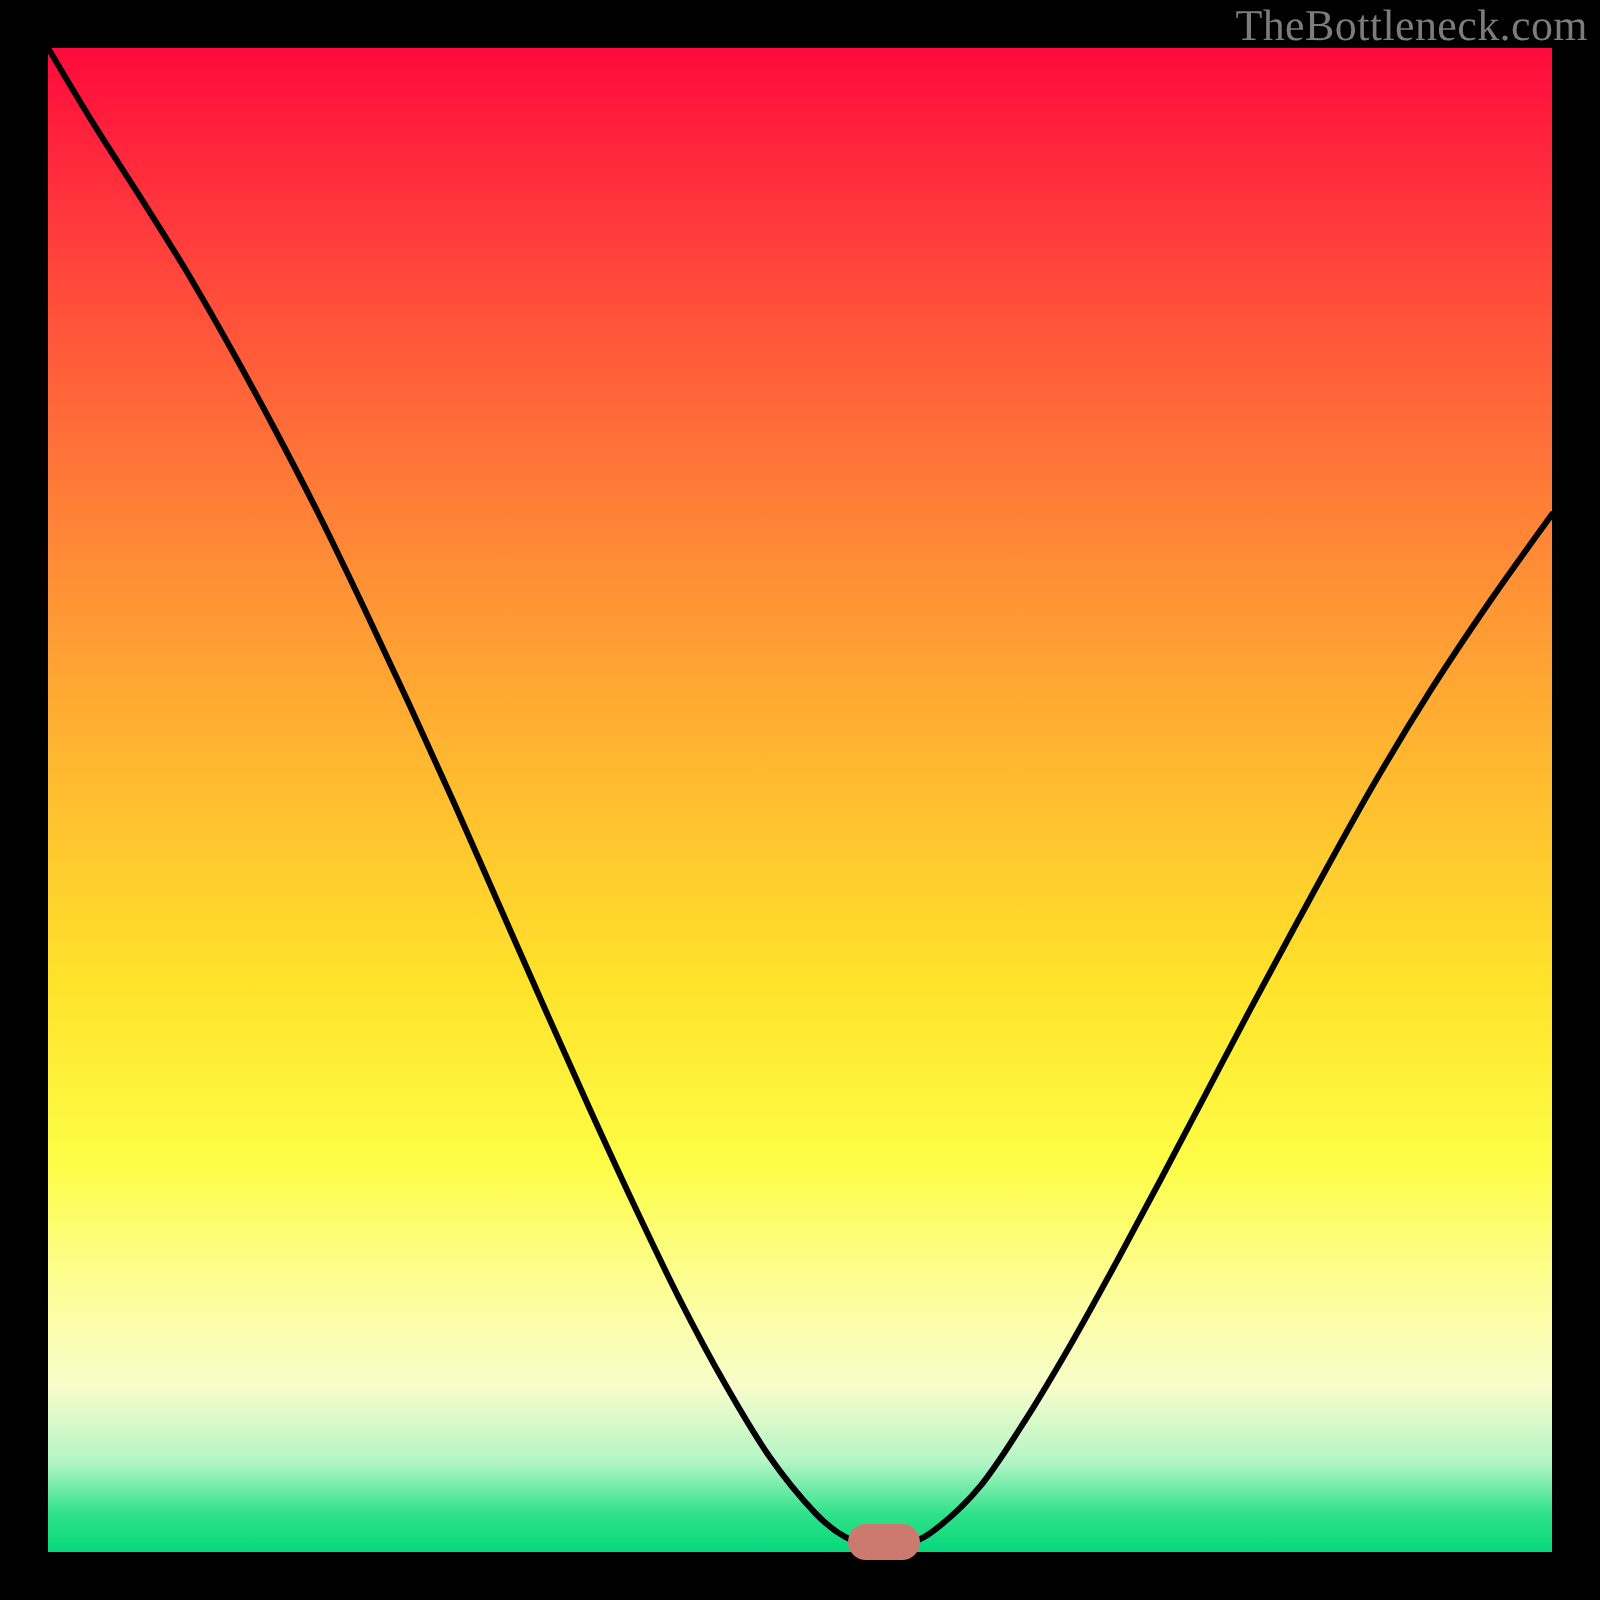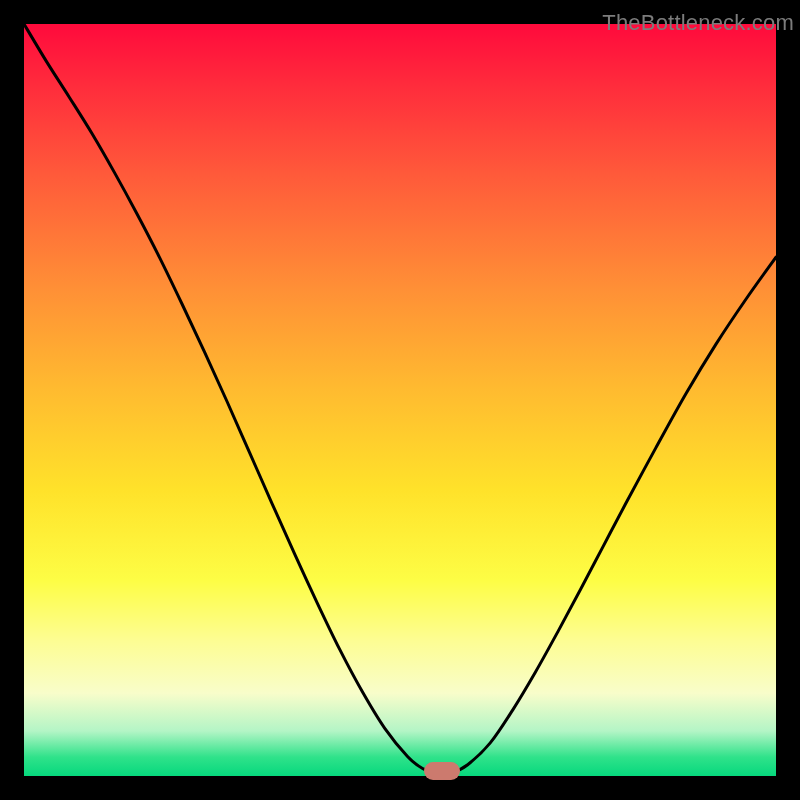--- a/index.html
+++ b/index.html
@@ -42,26 +42,25 @@
     width: 36px;
     height: 18px;
     border-radius: 9px;
     background: #cc7a6e;
     transform: translate(-50%, -50%);
   }
   .watermark {
     position: absolute;
     top: 0px;
     right: 6px;
-    font-family: Liberation Sans, sans-serif;
+    font-family: Liberation Serif, serif;
     font-size: 22px;
     color: #7c7c7c;
     font-weight: 500;
     letter-spacing: 0.2px;
-    margin-top: 10px;
   }
 </style>
 </head>
 <body>
 
 <div class="frame">
   <div class="plot-area">
     <svg class="curve" viewBox="0 0 752 752" preserveAspectRatio="none">
       <path fill="none" stroke="#000" stroke-width="3" stroke-linecap="round" stroke-linejoin="round" d="M 0.00 0.00 C 3.76 6.27, 15.04 25.44, 22.56 37.60 C 30.08 49.76, 37.60 61.04, 45.12 72.94 C 52.64 84.85, 60.16 96.51, 67.68 109.04 C 75.20 121.57, 82.72 134.73, 90.24 148.14 C 97.76 161.55, 105.28 175.34, 112.80 189.50 C 120.32 203.67, 127.84 218.08, 135.36 233.12 C 142.88 248.16, 150.40 263.95, 157.92 279.74 C 165.44 295.54, 172.96 311.58, 180.48 327.87 C 188.00 344.17, 195.52 360.71, 203.04 377.50 C 210.56 394.30, 218.08 411.59, 225.60 428.64 C 233.12 445.69, 240.64 462.86, 248.16 479.78 C 255.68 496.70, 263.20 513.62, 270.72 530.16 C 278.24 546.70, 285.76 563.12, 293.28 579.04 C 300.80 594.96, 308.32 610.87, 315.84 625.66 C 323.36 640.45, 330.88 654.62, 338.40 667.78 C 345.92 680.94, 353.44 693.85, 360.96 704.62 C 368.48 715.40, 377.25 725.81, 383.52 732.45 C 389.79 739.09, 393.55 741.72, 398.56 744.48 C 403.57 747.24, 408.59 748.37, 413.60 748.99 C 418.61 749.62, 423.63 749.62, 428.64 748.24 C 433.65 746.86, 437.41 745.61, 443.68 740.72 C 449.95 735.83, 458.72 728.06, 466.24 718.91 C 473.76 709.76, 481.28 697.61, 488.80 685.82 C 496.32 674.04, 503.84 661.26, 511.36 648.22 C 518.88 635.19, 526.40 621.40, 533.92 607.62 C 541.44 593.83, 548.96 579.67, 556.48 565.50 C 564.00 551.34, 571.52 536.93, 579.04 522.64 C 586.56 508.35, 592.83 496.19, 601.60 479.78 C 610.37 463.36, 621.65 442.43, 631.68 424.13 C 641.71 405.83, 651.73 387.28, 661.76 369.98 C 671.79 352.69, 681.81 336.14, 691.84 320.35 C 701.87 304.56, 711.89 289.77, 721.92 275.23 C 731.95 260.69, 746.99 240.14, 752.00 233.12"></path>
     </svg>

